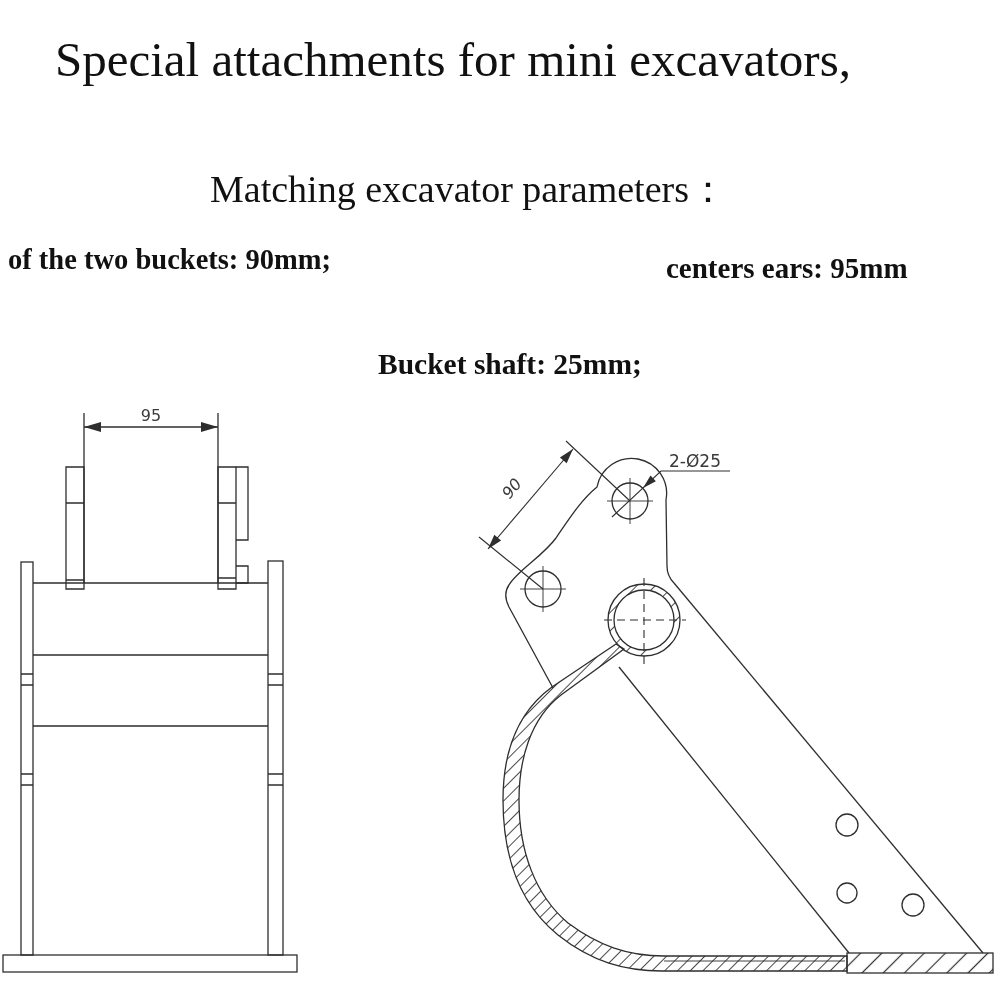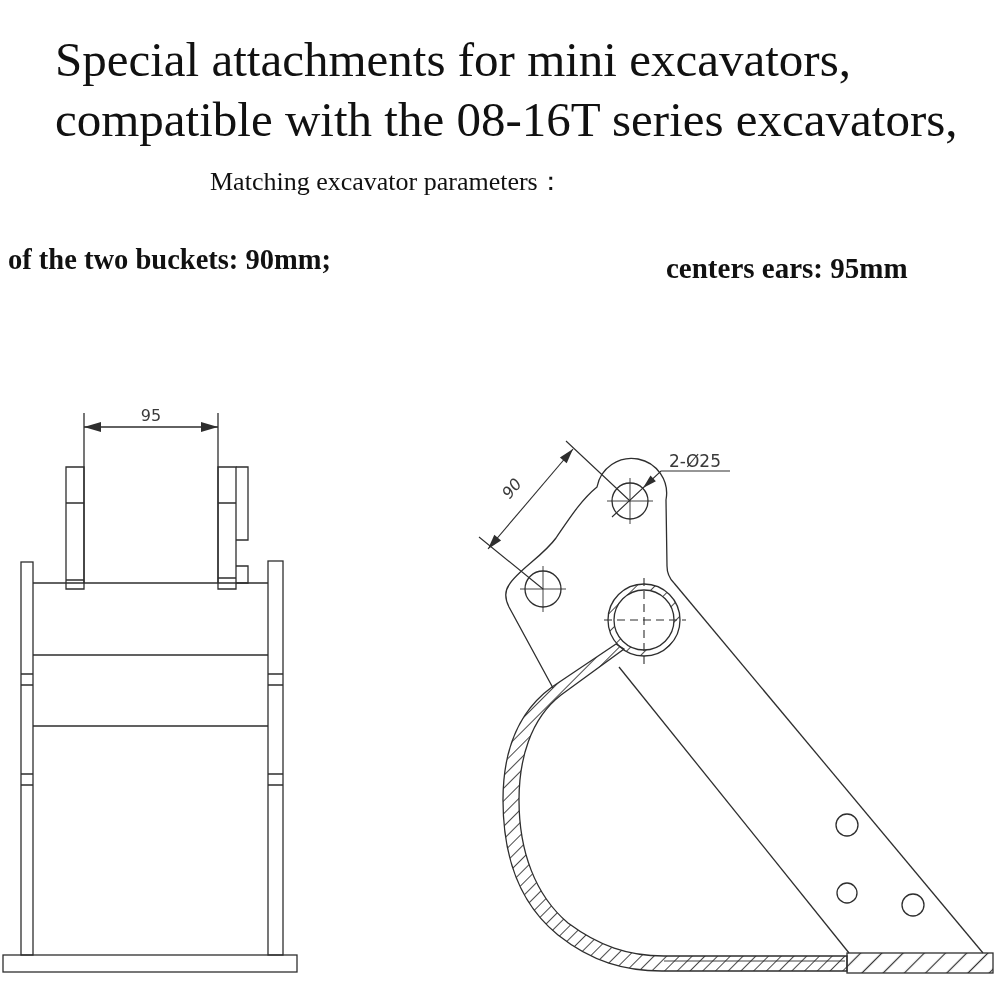--- a/index.html
+++ b/index.html
@@ -1,45 +1,45 @@
 <!DOCTYPE html>
 <html><head>
 <meta charset="utf-8">
 <style>
   html,body{margin:0;padding:0;background:#fff;}
   .canvas{
     position:relative;width:1000px;height:1000px;background:#fff;overflow:hidden;
     font-family:"Liberation Serif","DejaVu Serif",serif;color:#111;
   }
   .title-block{position:absolute;left:55px;top:30px;font-size:49px;line-height:60px;white-space:nowrap;}
-  .subtitle{position:absolute;left:210px;top:164px;font-size:26px;white-space:nowrap;}
+  .subtitle{position:absolute;left:210px;top:164px;font-size:38px;white-space:nowrap;}
   .spec{position:absolute;font-weight:bold;white-space:nowrap;}
   .spec-left{left:8px;top:242px;font-size:28.5px;line-height:35px;}
   .spec-right{left:666px;top:250px;font-size:29px;line-height:37px;}
   .spec-center{left:378px;top:348px;font-size:29.5px;}
   svg{position:absolute;display:block;}
   .cad-text{font-family:"DejaVu Sans","Liberation Sans",sans-serif;fill:#3a3a3a;}
 </style>
 </head>
 <body>
 
 <div class="canvas">
 
   <div class="title-block">
     <div>Special attachments for mini excavators,</div>
-    <div>compatible with the 08-16T series excavators,</div>
   </div>
   <div class="subtitle">Matching excavator parameters：</div>
 
   <div class="spec spec-left">
     <div>of the two buckets: 90mm;</div>
   </div>
   <div class="spec spec-right">
     <div>centers ears: 95mm</div>
   </div>
+  <div class="spec spec-center">Bucket shaft: 25mm;</div>
 
   <svg style="left:0;top:395px;" width="320" height="600" viewBox="0 395 320 600">
     <g fill="none" stroke="#2e2e2e" stroke-width="1.3">
 
       <path d="M84,413 V583 M218,413 V583"></path>
 
       <path d="M84,427 H218"></path>
 
       <path d="M66,467 h18 v122 h-18 z M66,503 h18 M66,580 h18"></path>
       <path d="M218,467 h18 v122 h-18 z M218,503 h18 M218,578 h18"></path>

